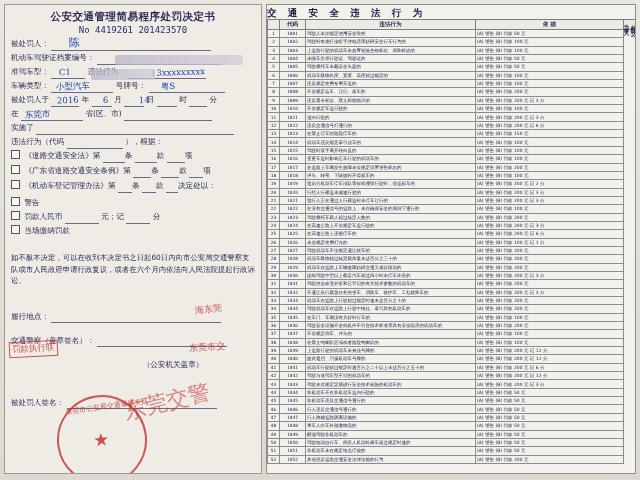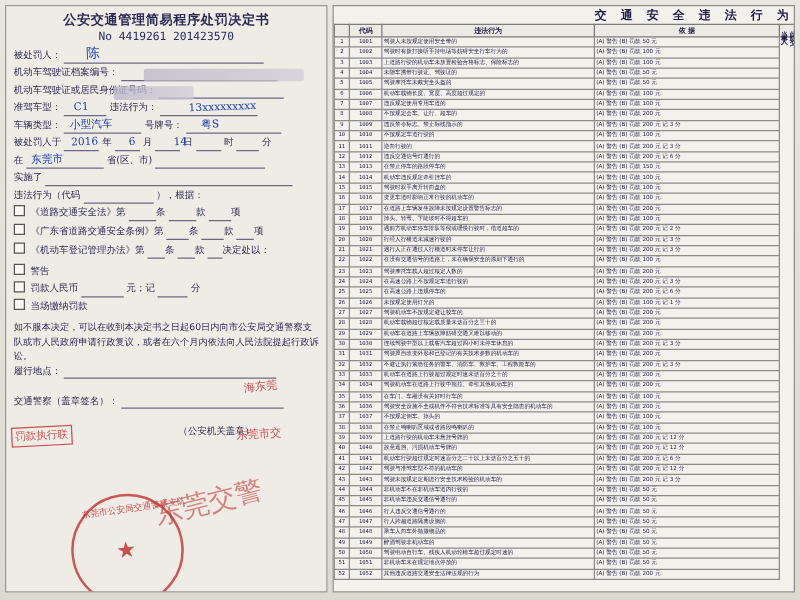--- a/index.html
+++ b/index.html
@@ -60,21 +60,21 @@
     position:absolute;color:#c22b2b;opacity:.8;white-space:nowrap;
     font-family:"DejaVu Serif","Liberation Serif",serif;
   }
   
   .right{
     position:absolute;left:266px;top:4px;width:370px;height:470px;
     background:#f3f1ec;border:1px solid #8f8f8f;box-sizing:border-box;
     overflow:hidden;
   }
   .rtitle{
-    text-align:right;font-size:9.5px;font-weight:bold;color:#20204a;
+    text-align:left;font-size:9.5px;font-weight:bold;color:#20204a;
     letter-spacing:4px;line-height:13px;padding:1px 0 0 0;
   }
   table.viol{
     border-collapse:collapse;width:100%;table-layout:fixed;
     font-size:4.6px;color:#22224a;
   }
   table.viol th{
     border:1px solid #7d7d7d;font-size:5.6px;font-weight:bold;
     padding:0;height:9px;background:#eceae4;
   }
@@ -100,24 +100,20 @@
       <span>被处罚人：</span>
       <span class="ln" style="width:160px"></span>
       <span class="hand" style="left:58px;top:-1px;font-size:11px">陈</span>
     </div>
 
     <div class="frow">
       <span>机动车驾驶证档案编号：</span>
       <span class="ln" style="width:125px"></span>
     </div>
 
-    <div class="frow">
-      <span>机动车驾驶证或居民身份证号码：</span>
-      <span class="ln" style="width:100px"></span>
-    </div>
 
     <div class="frow">
       <span>准驾车型：</span>
       <span class="ln" style="width:34px"></span>
       <span>违法行为：</span>
       <span class="ln" style="width:78px"></span>
       <span class="hand" style="left:48px;top:0">C1</span>
       <span class="hand" style="left:140px;top:0">13xxxxxxxxx</span>
     </div>
 
@@ -204,32 +200,36 @@
       <span class="ln" style="width:24px"></span>
       <span>分</span>
     </div>
 
     <div class="frow" style="height:14px">
       <span class="box"></span>
       <span>当场缴纳罚款</span>
     </div>
 
 
-    <div style="font-size:7.4px;line-height:11.5px;white-space:normal;margin-top:3px;color:#2b2b55">如不服本决定，可以在收到本决定书之日起60日内向市公安局交通警察支队或市人民政府申请行政复议，或者在六个月内依法向人民法院提起行政诉讼。</div>
-
-    <div class="frow" style="">
+    <div style="font-size:7.4px;line-height:11.5px;white-space:normal;margin-top:13px;color:#2b2b55">如不服本决定，可以在收到本决定书之日起60日内向市公安局交通警察支队或市人民政府申请行政复议，或者在六个月内依法向人民法院提起行政诉讼。</div>
+
+    <div class="frow" style="margin-top:24px">
       <span>履行地点：</span>
       <span class="ln" style="width:170px"></span>
     </div>
     <div class="frow" style="margin-top:10px">
       <span>交通警察（盖章签名）：</span>
       <span class="ln" style="width:130px"></span>
     </div>
     <div class="frow" style="margin-top:10px;text-align:center">
       <span style="margin-left:80px">（公安机关盖章）</span>
+    </div>
+    <div class="frow" style="margin-top:24px">
+      <span>被处罚人签名：</span>
+      <span class="ln" style="width:150px"></span>
     </div>
 
     <div class="smear" style="left:110px;top:50px;width:128px;height:10px"></div>
     <div class="smear" style="left:86px;top:64px;width:64px;height:11px"></div>
 
     <div class="stamp-txt" style="left:190px;top:298px;font-size:9px;transform:rotate(-6deg)">海东莞</div>
     <div class="stamp-txt" style="left:184px;top:336px;font-size:9px;transform:rotate(-4deg)">东莞市交</div>
     <div class="stamp-txt" style="left:4px;top:336px;font-size:8.5px;border:1px solid #c22b2b;padding:1px 2px;transform:rotate(-3deg)">罚款执行联</div>
     <div class="stamp" style="left:52px;top:390px;width:86px;height:86px;transform:rotate(-8deg)"></div>
     <div class="stamp-txt" style="left:60px;top:398px;width:78px;font-size:7px;text-align:center;line-height:9px;transform:rotate(-8deg)">东莞市公安局交通警察支队</div>

